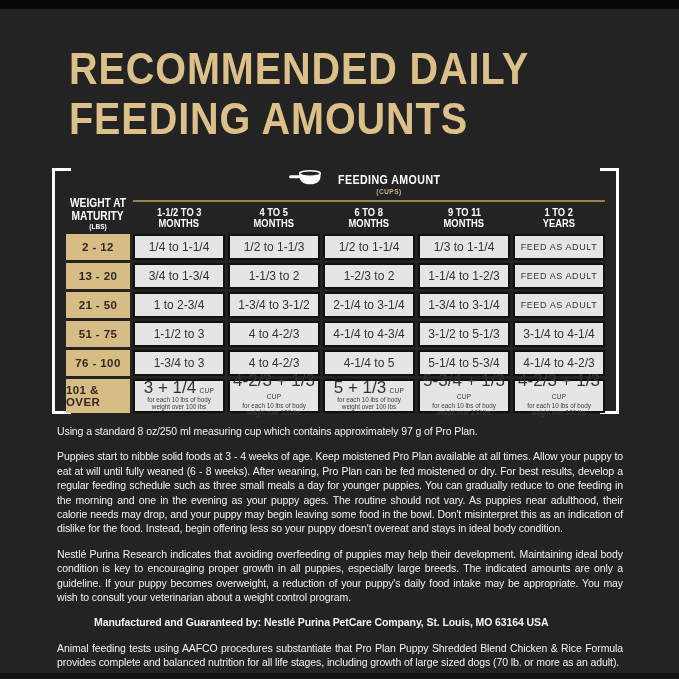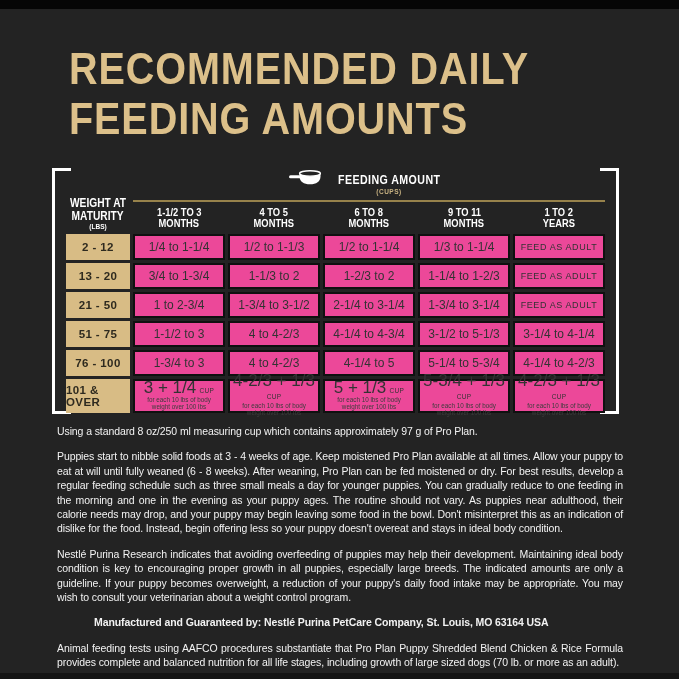--- a/index.html
+++ b/index.html
@@ -50,21 +50,21 @@
     grid-row:2;display:flex;flex-direction:column;align-items:center;justify-content:center;
     height:32px;color:#fff;text-align:center;
   }
   .month-head .ml{font-size:11px;font-weight:bold;line-height:11.5px;}
 
   .wcell{
     background:#d8bc85;color:#2e2a1f;display:flex;align-items:center;justify-content:center;
     font-size:11.5px;font-weight:bold;letter-spacing:.4px;
   }
   .vcell{
-    background:#ec4899;border:2px solid #101010;box-sizing:border-box;
+    background:#e5e5e5;border:2px solid #101010;box-sizing:border-box;
     color:#333;display:flex;flex-direction:column;align-items:center;justify-content:center;
     font-size:12px;text-align:center;line-height:13px;
   }
   .vcell.adult{font-size:9px;letter-spacing:.6px;font-weight:normal;}
   .vcell .main{font-size:17px;line-height:12px;}
   .vcell .cup{font-size:6.5px;letter-spacing:.3px;}
   .vcell .note{font-size:6.3px;line-height:6.8px;color:#3c3c3c;}
 
   
   .notes{position:absolute;left:57px;top:424px;width:566px;color:#f2f2f2;}

